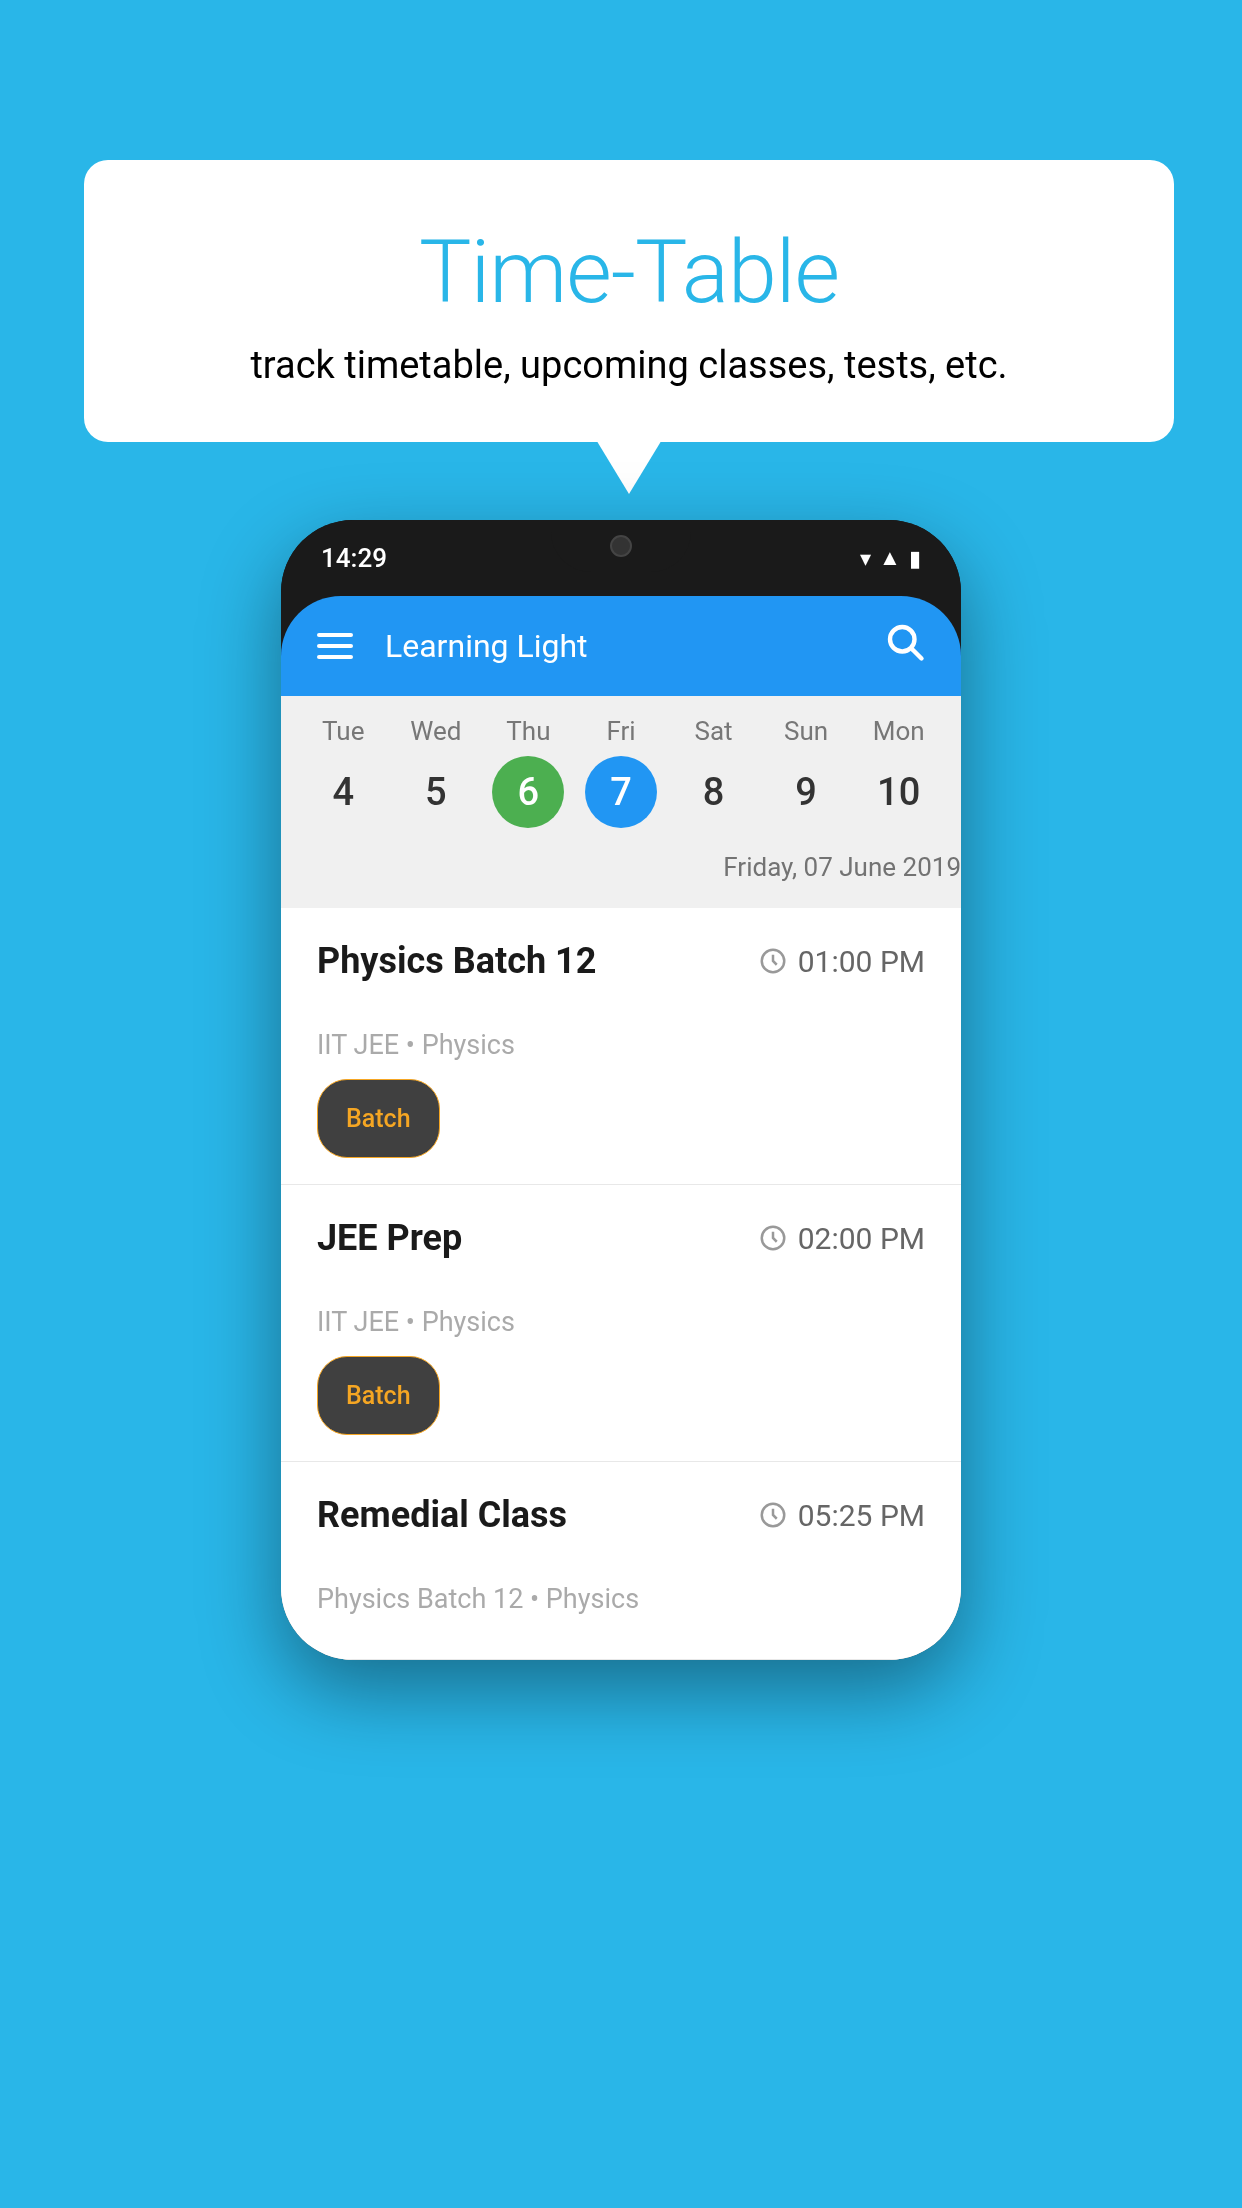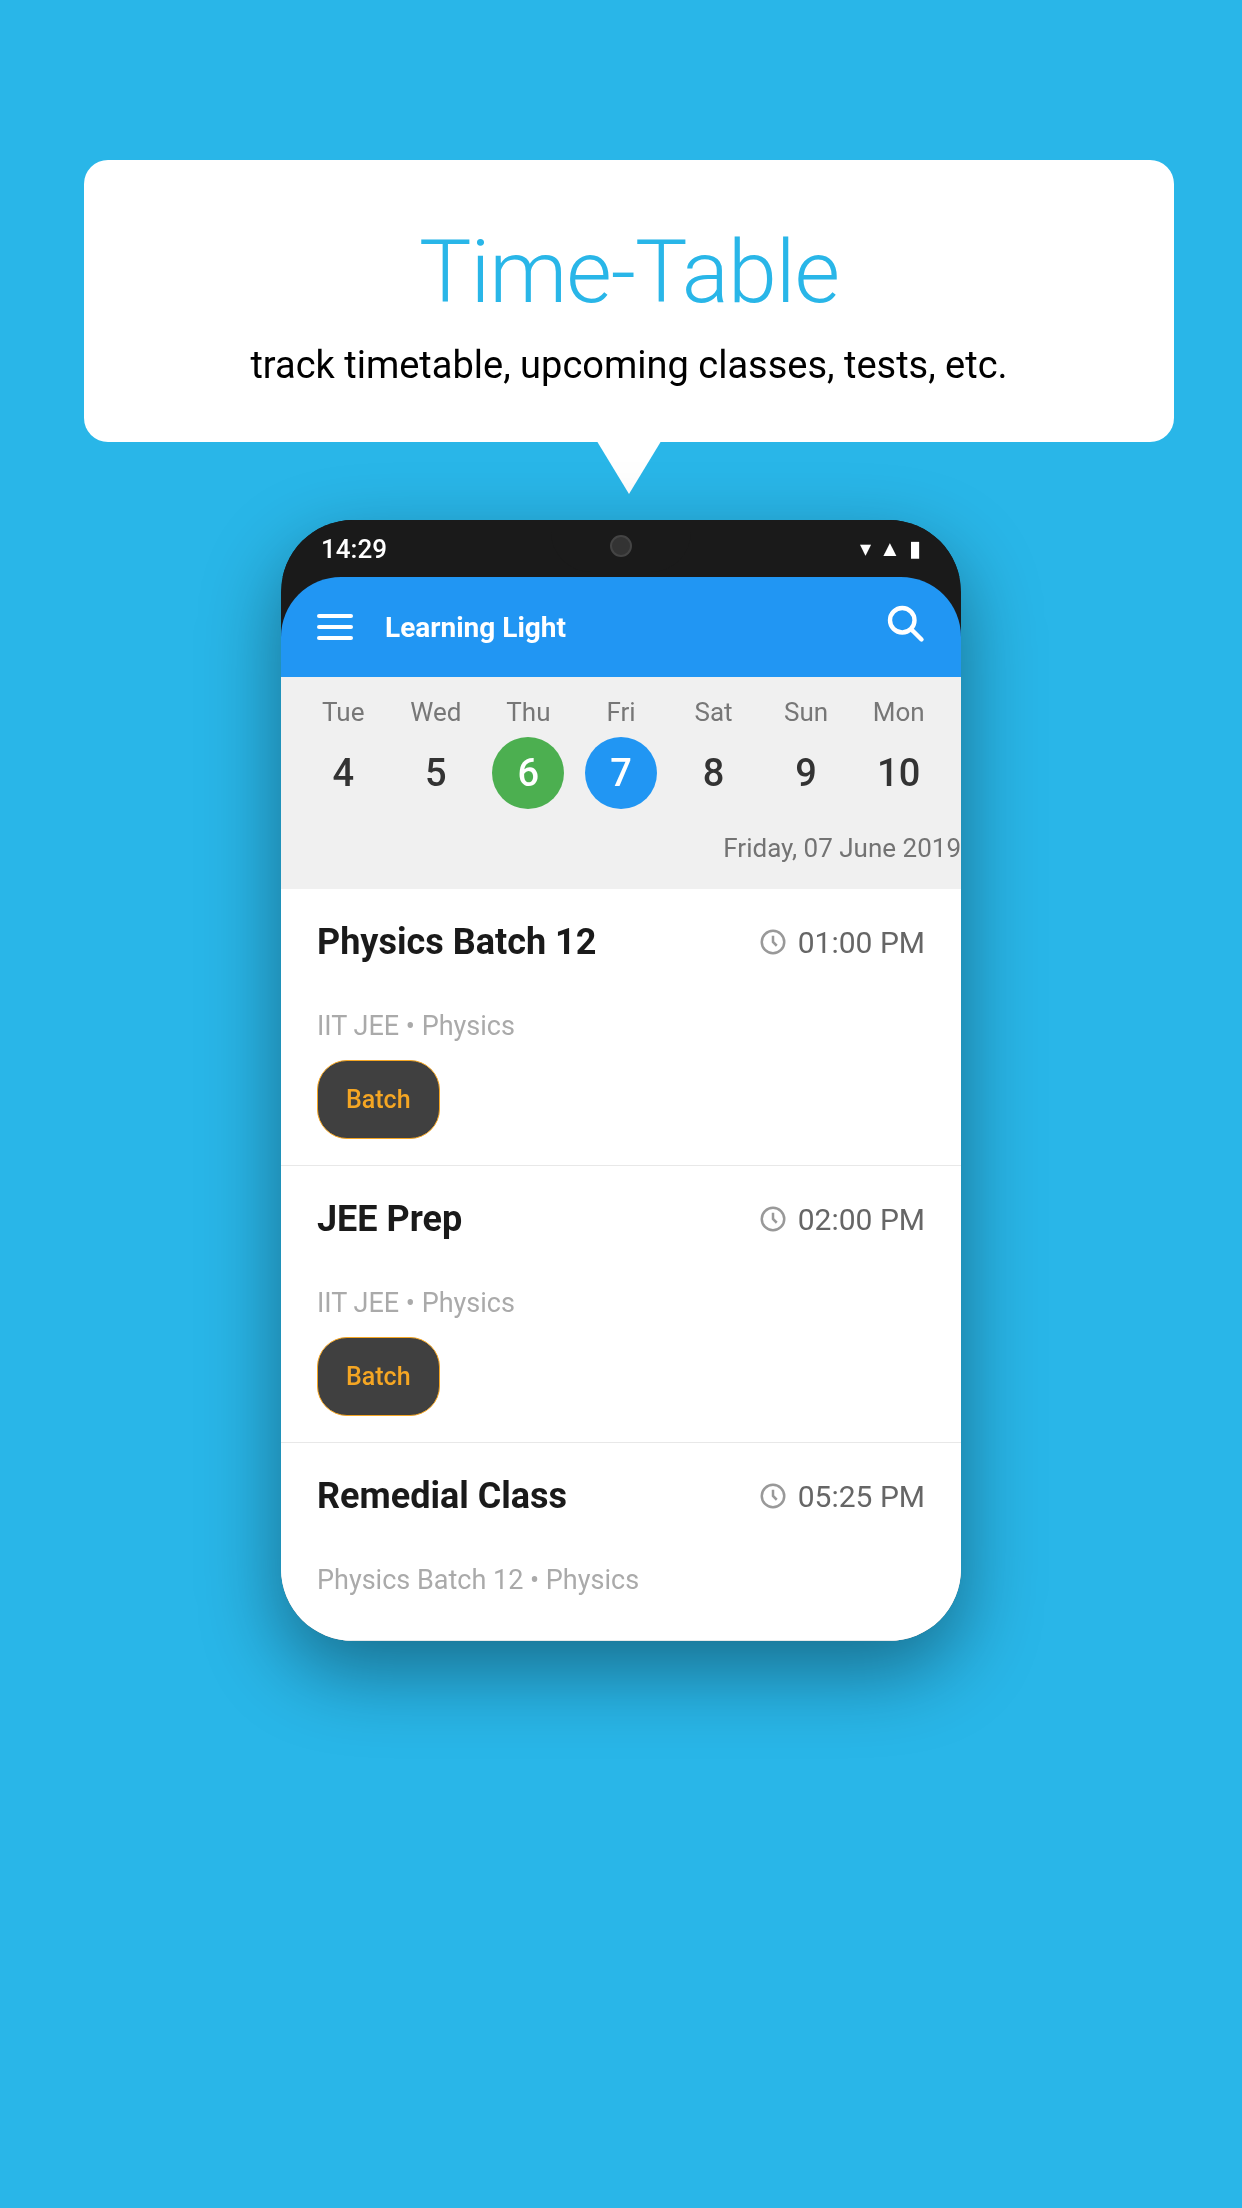--- a/index.html
+++ b/index.html
@@ -72,21 +72,21 @@
       border-radius: 72px;
       padding: 0;
       position: relative;
       box-shadow: 0 30px 80px rgba(0,0,0,0.4);
       overflow: hidden;
     }
 
     
     .phone-top-bar {
       background: #1a1a1a;
-      height: 57px;
+      height: 76px;
       display: flex;
       align-items: center;
       justify-content: space-between;
       padding: 0 40px;
       position: relative;
     }
 
     .phone-notch {
       position: absolute;
       top: 0;
@@ -162,22 +162,22 @@
     .hamburger-icon span {
       display: block;
       width: 36px;
       height: 4px;
       background: white;
       border-radius: 2px;
     }
 
     .app-title {
       color: white;
-      font-size: 28px;
-      font-weight: 700;
+      font-size: 32px;
+      font-weight: 400;
     }
 
     .search-icon-btn {
       color: white;
       font-size: 40px;
       cursor: pointer;
     }
 
     
     .calendar-section {

